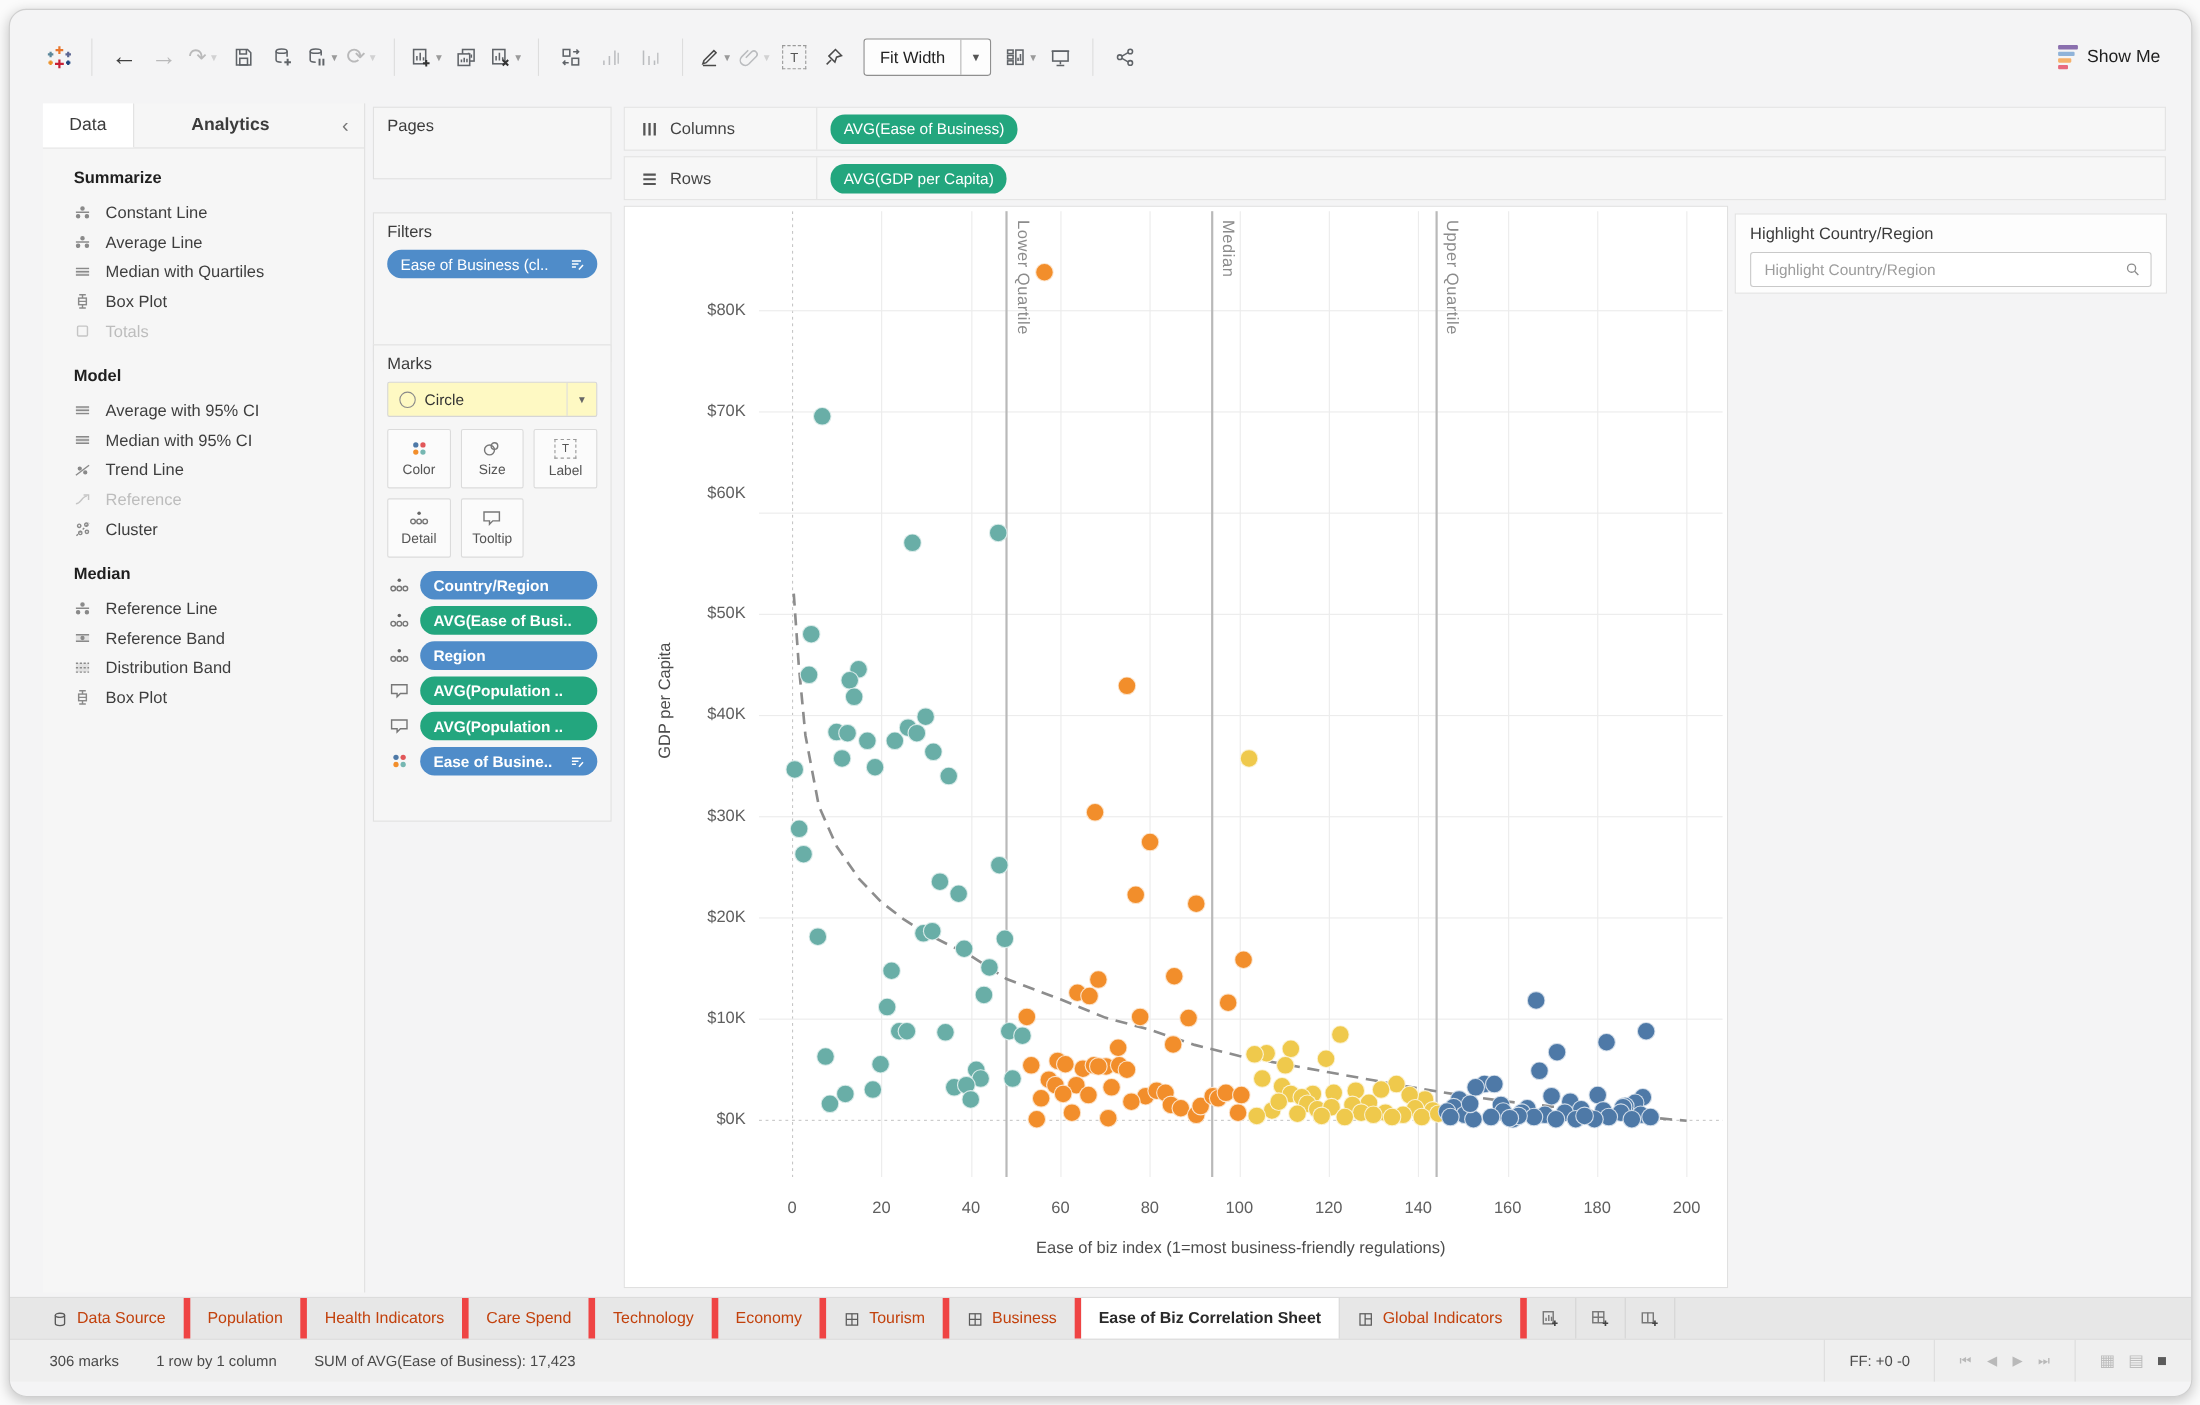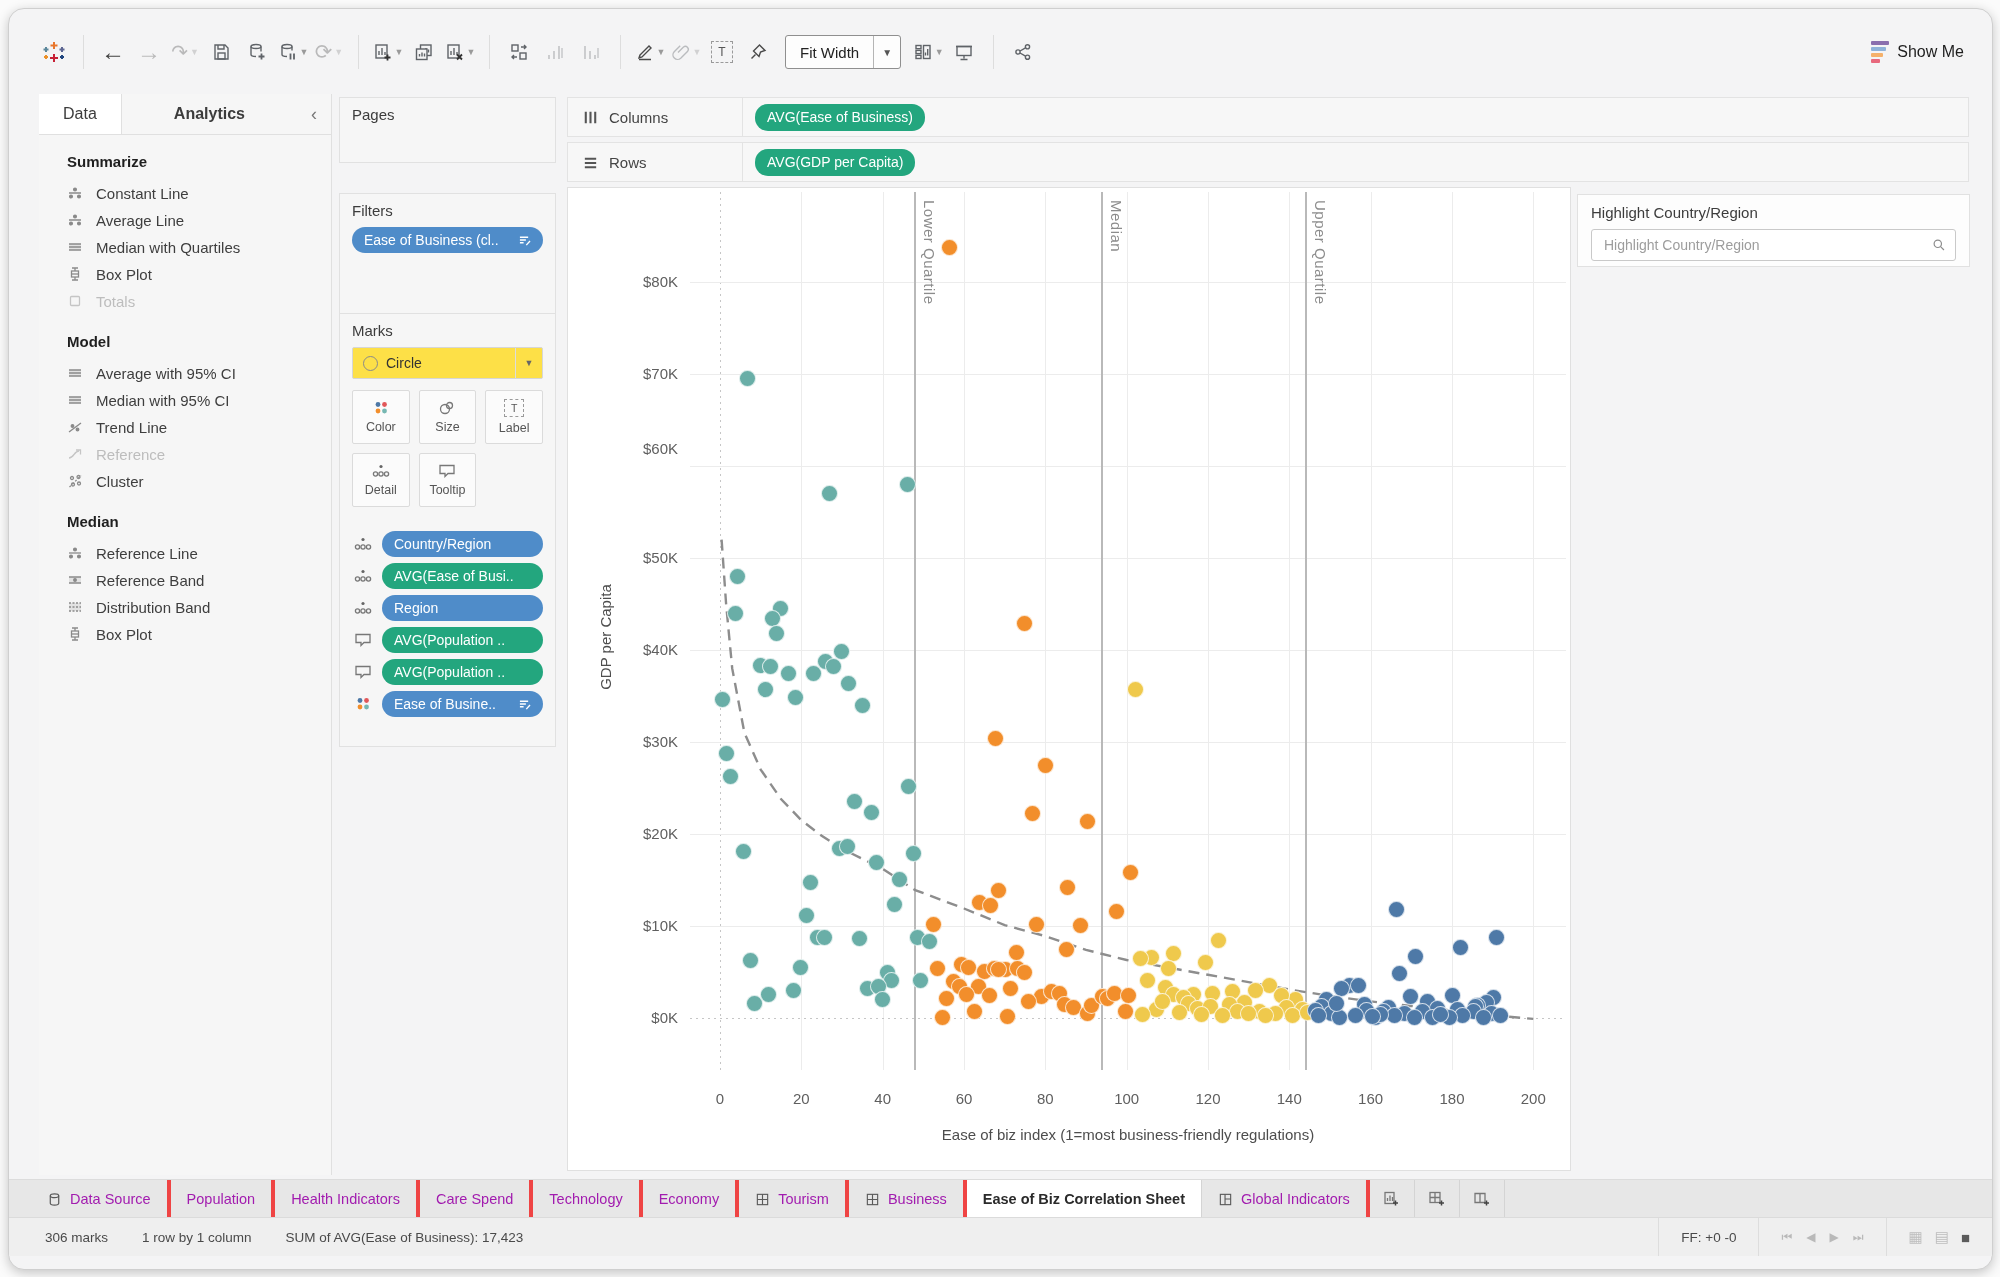--- a/index.html
+++ b/index.html
@@ -30,21 +30,21 @@
   .lp-item.disabled{color:#bdbdbd;}
   .lp-item.disabled svg{opacity:.45;}
   .lp-icon{width:17px;height:17px;display:flex;}
   
   .mid-card{position:absolute;background:#F6F6F6;border:1px solid #E1E1E1;box-sizing:border-box;padding:8px 12px;}
   .card-title{font-size:15px;color:#3c3c3c;margin-bottom:8px;}
   .pill{height:26px;border-radius:13px;color:#fff;font-size:14px;display:flex;align-items:center;padding:0 12px;white-space:nowrap;overflow:hidden;box-sizing:border-box;}
   .pill.green{background:#23A67E;}
   .pill.blue{background:#4F8CC9;}
   .pill .sort-badge{margin-left:auto;display:flex;padding-left:6px;}
-  .mark-type{height:30px;border:1px solid #D6D6D6;background:#fde047;border-radius:2px;display:flex;align-items:center;margin-top:2px;}
+  .mark-type{height:30px;border:1px solid #D6D6D6;background:#fef9c3;border-radius:2px;display:flex;align-items:center;margin-top:2px;}
   .mark-type .mt-circle{width:13px;height:13px;border:1.6px solid #8a8a8a;border-radius:50%;margin:0 8px 0 10px;}
   .mark-type .mt-label{font-size:14px;color:#333;flex:1;}
   .mark-type .mt-caret{width:26px;align-self:stretch;border-left:1px solid #DDD;display:flex;align-items:center;justify-content:center;font-size:9px;color:#666;}
   .mark-btns{display:grid;grid-template-columns:repeat(3,1fr);gap:9px;margin-top:11px;}
   .mark-btn{height:52px;border:1px solid #DBDBDB;background:#FBFBFB;border-radius:2px;display:flex;flex-direction:column;align-items:center;justify-content:center;gap:4px;}
   .mark-btn .mb-label{font-size:12.5px;color:#555;}
   .marks-pill-row{display:flex;align-items:center;gap:8px;margin-top:6px;}
   .marks-pill-row .pill{flex:1;}
   .mp-icon{width:22px;height:18px;display:flex;align-items:center;justify-content:center;flex:none;}
   
@@ -68,21 +68,21 @@
   .y-title{position:absolute;left:37px;top:449px;transform:translate(-50%,-50%) rotate(-90deg);white-space:nowrap;font-size:15px;color:#4d4d4d;}
   
   .right-card{position:absolute;background:#FDFDFD;border:1px solid #E1E1E1;box-sizing:border-box;padding:9px 13px;}
   .hl-input{height:30px;border:1px solid #C9C9C9;background:#fff;border-radius:3px;display:flex;align-items:center;margin-top:5px;padding:0 8px 0 10px;}
   .hl-input input{border:0;outline:0;flex:1;font-size:14px;color:#333;font-family:inherit;background:transparent;}
   .hl-input input::placeholder{color:#9d9d9d;}
   .legend-item{display:flex;align-items:center;gap:11px;height:27px;padding-left:2px;font-size:14.5px;color:#3f3f3f;}
   .legend-swatch{width:14px;height:14px;flex:none;}
   
   .tabs-bar{position:absolute;left:0;right:0;top:1170px;height:38px;background:#E7E7E7;border-top:1px solid #DCDCDC;display:flex;align-items:stretch;padding-left:22px;}
-  .sheet-tab{display:flex;align-items:center;gap:8px;padding:0 16px;font-size:14.5px;color:#a21caf;border-right:4px solid #ef4444;white-space:nowrap;}
+  .sheet-tab{display:flex;align-items:center;gap:8px;padding:0 16px;font-size:14.5px;color:#c2410c;border-right:6px solid #ef4444;white-space:nowrap;}
   .sheet-tab.active{background:#fff;font-weight:bold;color:#2a2a2a;border-right:1px solid #D4D4D4;}
   .sheet-tab .tab-icon{display:flex;}
   .tab-action{width:44px;display:flex;align-items:center;justify-content:center;border-right:1px solid #D4D4D4;color:#666;}
   .status-bar{position:absolute;left:0;right:0;top:1208px;height:38px;background:#EFEFEF;border-top:1px solid #DBDBDB;display:flex;align-items:center;font-size:13.5px;color:#4a4a4a;}
   .sb-left{display:flex;gap:34px;padding-left:36px;}
   .sb-right{margin-left:auto;display:flex;align-items:center;height:100%;}
   .sb-seg{display:flex;align-items:center;gap:14px;padding:0 22px;height:100%;border-left:1px solid #DDD;}
   .sb-nav{color:#b9b9b9;font-size:12px;display:flex;gap:14px;}
   .sb-views{display:flex;gap:12px;font-size:15px;color:#bdbdbd;}
   .sb-views .active-view{color:#5b5b5b;}
@@ -505,21 +505,21 @@
           </div>
           <div class="mark-btn">
             <span>
               <svg viewBox="0 0 20 16" width="20" height="16" fill="none" stroke="#777" stroke-width="1.3">
                 <path d="M3 2.5h14v8H11l-3 3v-3H3z"></path>
               </svg>
             </span>
             <span class="mb-label">Tooltip</span>
           </div>
         </div>
-      <div style="margin-top: 24px;">
+      <div style="margin-top: 12px; font-weight: bold;">
           <div class="marks-pill-row">
             <span class="mp-icon">
               <svg viewBox="0 0 20 16" width="20" height="16" fill="none" stroke="#777" stroke-width="1.3">
                 <circle cx="10" cy="3.5" r="1.6" fill="#666" stroke="none"></circle>
                 <circle cx="4.5" cy="11" r="2.1"></circle>
                 <circle cx="10" cy="11" r="2.1"></circle>
                 <circle cx="15.5" cy="11" r="2.1"></circle>
               </svg>
             </span>
             <div class="pill blue">

